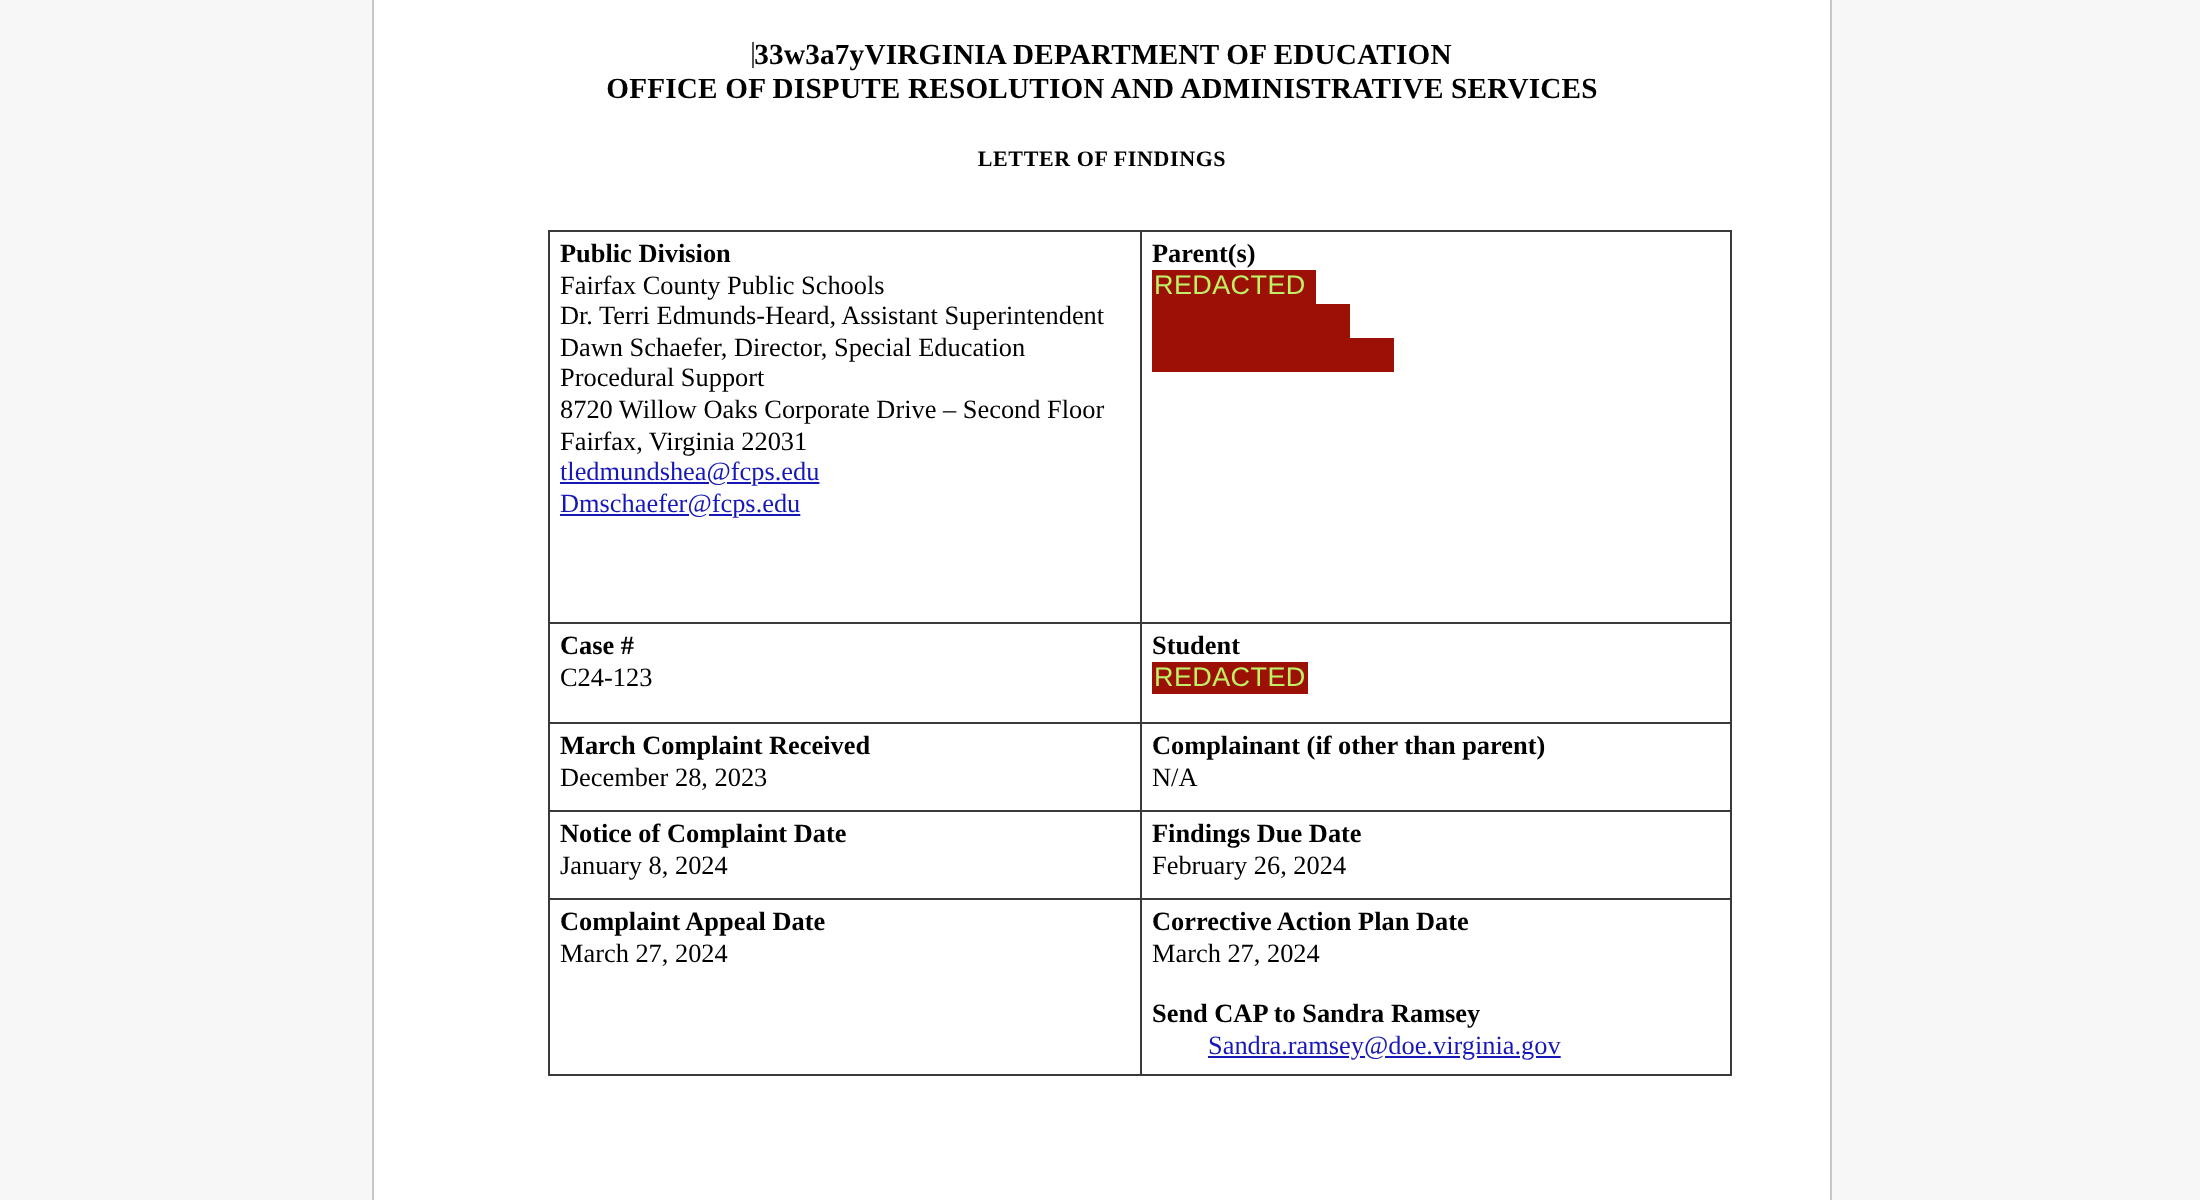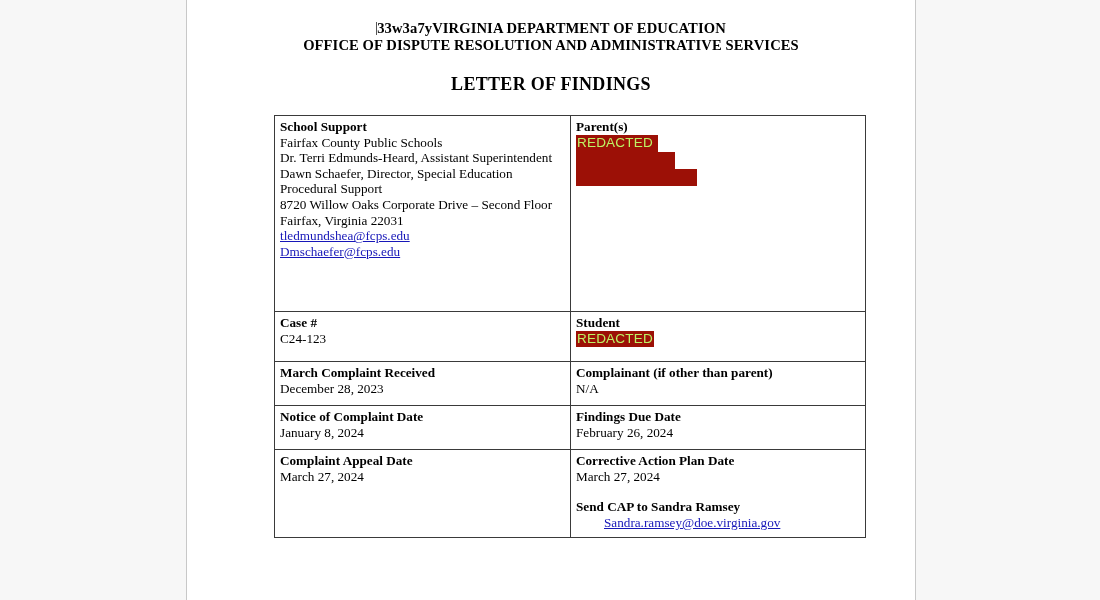--- a/index.html
+++ b/index.html
@@ -50,21 +50,21 @@
     display: inline-block;
     width: 1px;
     height: 13px;
     background: #555;
     vertical-align: -2px;
     margin-right: 0px;
   }
   #doc-subject {
     text-align: center;
     font-weight: bold;
-    font-size: 18px;
+    font-size: 11px;
     margin-top: 20px;
     letter-spacing: 0.3px;
   }
 
   
   #findings-table {
     position: absolute;
     left: 87px;          
     top: 115px;
     width: 571px;        
@@ -142,21 +142,21 @@
       <div class="heading" id="hdr-line1"><span class="caret"></span><span>33w3a7y</span><span>VIRGINIA DEPARTMENT OF EDUCATION</span></div>
       <div class="heading" id="hdr-line3">OFFICE OF DISPUTE RESOLUTION AND ADMINISTRATIVE SERVICES</div>
       <div id="doc-subject">LETTER OF FINDINGS</div>
     </div>
 
     <table id="findings-table">
       <tbody>
 
         <tr class="row-tall">
           <td class="col-left">
-            <span class="fld-label">School Support</span>
+            <span class="fld-label">Public Division</span>
             <span class="fld-value">Fairfax County Public Schools
 Dr. Terri Edmunds-Heard, Assistant Superintendent
 Dawn Schaefer, Director, Special Education Procedural Support
 8720 Willow Oaks Corporate Drive – Second Floor
 Fairfax, Virginia 22031</span>
             <span class="doclink">tledmundshea@fcps.edu</span>
             <span class="doclink">Dmschaefer@fcps.edu</span>
           </td>
           <td class="col-right">
             <span class="fld-label">Parent(s)</span>

